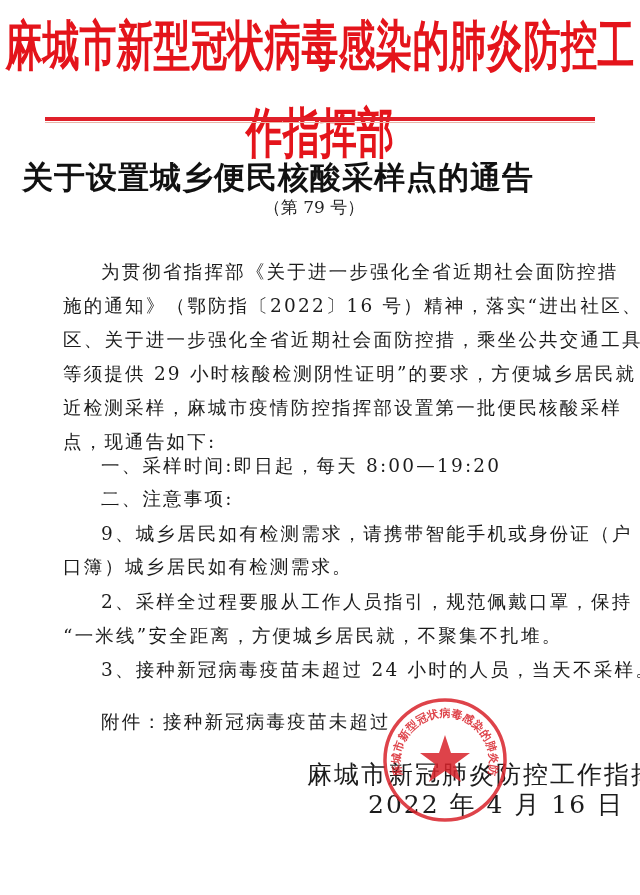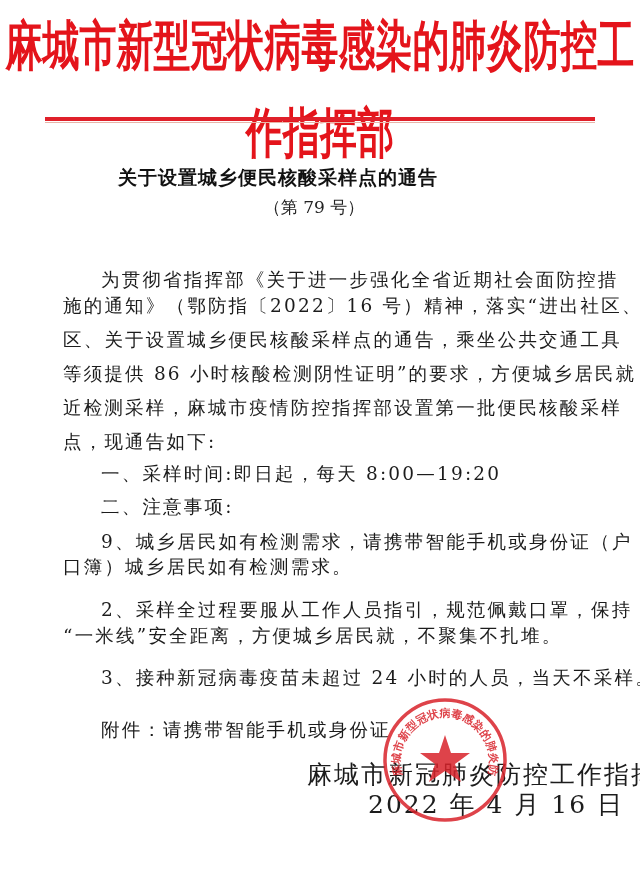--- a/index.html
+++ b/index.html
@@ -23,33 +23,33 @@
   .red-rule {
     position: absolute; left: 45px; width: 550px; top: 117px; height: 4px;
     background: #e0202a;
   }
   .red-rule-shadow {
     position: absolute; left: 45px; width: 550px; top: 122px; height: 1px;
     background: #e8b4a8;
   }
   .doc-title {
     position: absolute; left: 0; width: 556px; top: 160px;
-    text-align: center; font-size: 19px; font-weight: bold; line-height: 34px;
+    text-align: center; font-size: 31px; font-weight: bold; line-height: 34px;
     letter-spacing: 1px; color: #111;
   }
   .doc-number {
     position: absolute; left: 0; width: 628px; top: 194px;
     text-align: center; font-size: 17px; line-height: 26px; color: #222;
   }
   .body-line {
     position: absolute; left: 63px; width: 530px;
     font-size: 18.5px; line-height: 26px; white-space: nowrap;
     letter-spacing: 2.2px; color: #1c1c1c;
   }
-  .indent { padding-left: 38px; margin-top: 8px; }
+  .indent { padding-left: 38px; }
   .sig-line {
     position: absolute; font-size: 25px; line-height: 26px; white-space: nowrap;
     letter-spacing: 2px; color: #1c1c1c;
   }
   .stamp {
     position: absolute; left: 382px; top: 697px; width: 126px; height: 126px;
     pointer-events: none; opacity: 0.85;
   }
 </style>
 </head>
@@ -59,37 +59,37 @@
   <span class="masthead-text">麻城市新型冠状病毒感染的肺炎防控工作指挥部</span>
 </div>
 <div class="red-rule"></div>
 <div class="red-rule-shadow"></div>
 
 <div class="doc-title">关于设置城乡便民核酸采样点的通告</div>
 <div class="doc-number">（第 79 号）</div>
 
 <div class="body-line indent" style="top:259px">为贯彻省指挥部《关于进一步强化全省近期社会面防控措</div>
 <div class="body-line" style="top:293px">施的通知》（鄂防指〔2022〕16 号）精神，落实“进出社区、小</div>
-<div class="body-line" style="top:327px">区、关于设置城乡便民核酸采样点的通告，乘坐公共交通工具</div>
-<div class="body-line" style="top:361px">等须提供 86 小时核酸检测阴性证明”的要求，方便城乡居民就</div>
+<div class="body-line" style="top:327px">区、关于进一步强化全省近期社会面防控措，乘坐公共交通工具</div>
+<div class="body-line" style="top:361px">等须提供 29 小时核酸检测阴性证明”的要求，方便城乡居民就</div>
 <div class="body-line" style="top:395px">近检测采样，麻城市疫情防控指挥部设置第一批便民核酸采样</div>
 <div class="body-line" style="top:429px">点，现通告如下:</div>
 
 <div class="body-line indent" style="top:453px">一、采样时间:即日起，每天 8:00—19:20</div>
 <div class="body-line indent" style="top:486px">二、注意事项:</div>
 
 <div class="body-line indent" style="top:521px">9、城乡居民如有检测需求，请携带智能手机或身份证（户</div>
 <div class="body-line" style="top:554px">口簿）城乡居民如有检测需求。</div>
 
 <div class="body-line indent" style="top:589px">2、采样全过程要服从工作人员指引，规范佩戴口罩，保持</div>
 <div class="body-line" style="top:623px">“一米线”安全距离，方便城乡居民就，不聚集不扎堆。</div>
 
 <div class="body-line indent" style="top:657px">3、接种新冠病毒疫苗未超过 24 小时的人员，当天不采样。</div>
 
-<div class="body-line indent" style="top:709px">附件：请携带智能手机或身份证</div>
+<div class="body-line indent" style="top:709px">附件：接种新冠病毒疫苗未超过</div>
 
 <div class="sig-line" style="left:307px; top:762px">麻城市新冠肺炎防控工作指挥部</div>
 <div class="sig-line" style="left:368px; top:792px">2022 年 4 月 16 日</div>
 
 <svg class="stamp" viewBox="0 0 126 126">
   <defs>
     <path id="ringPath" d="M 20,78 A 45,45 0 1,1 106,78"></path>
   </defs>
   <circle cx="63" cy="63" r="60" fill="none" stroke="#d9232b" stroke-width="3.5"></circle>
   <text font-size="11" font-weight="bold" fill="#d9232b" font-family="DejaVu Sans, sans-serif" letter-spacing="0.2">

